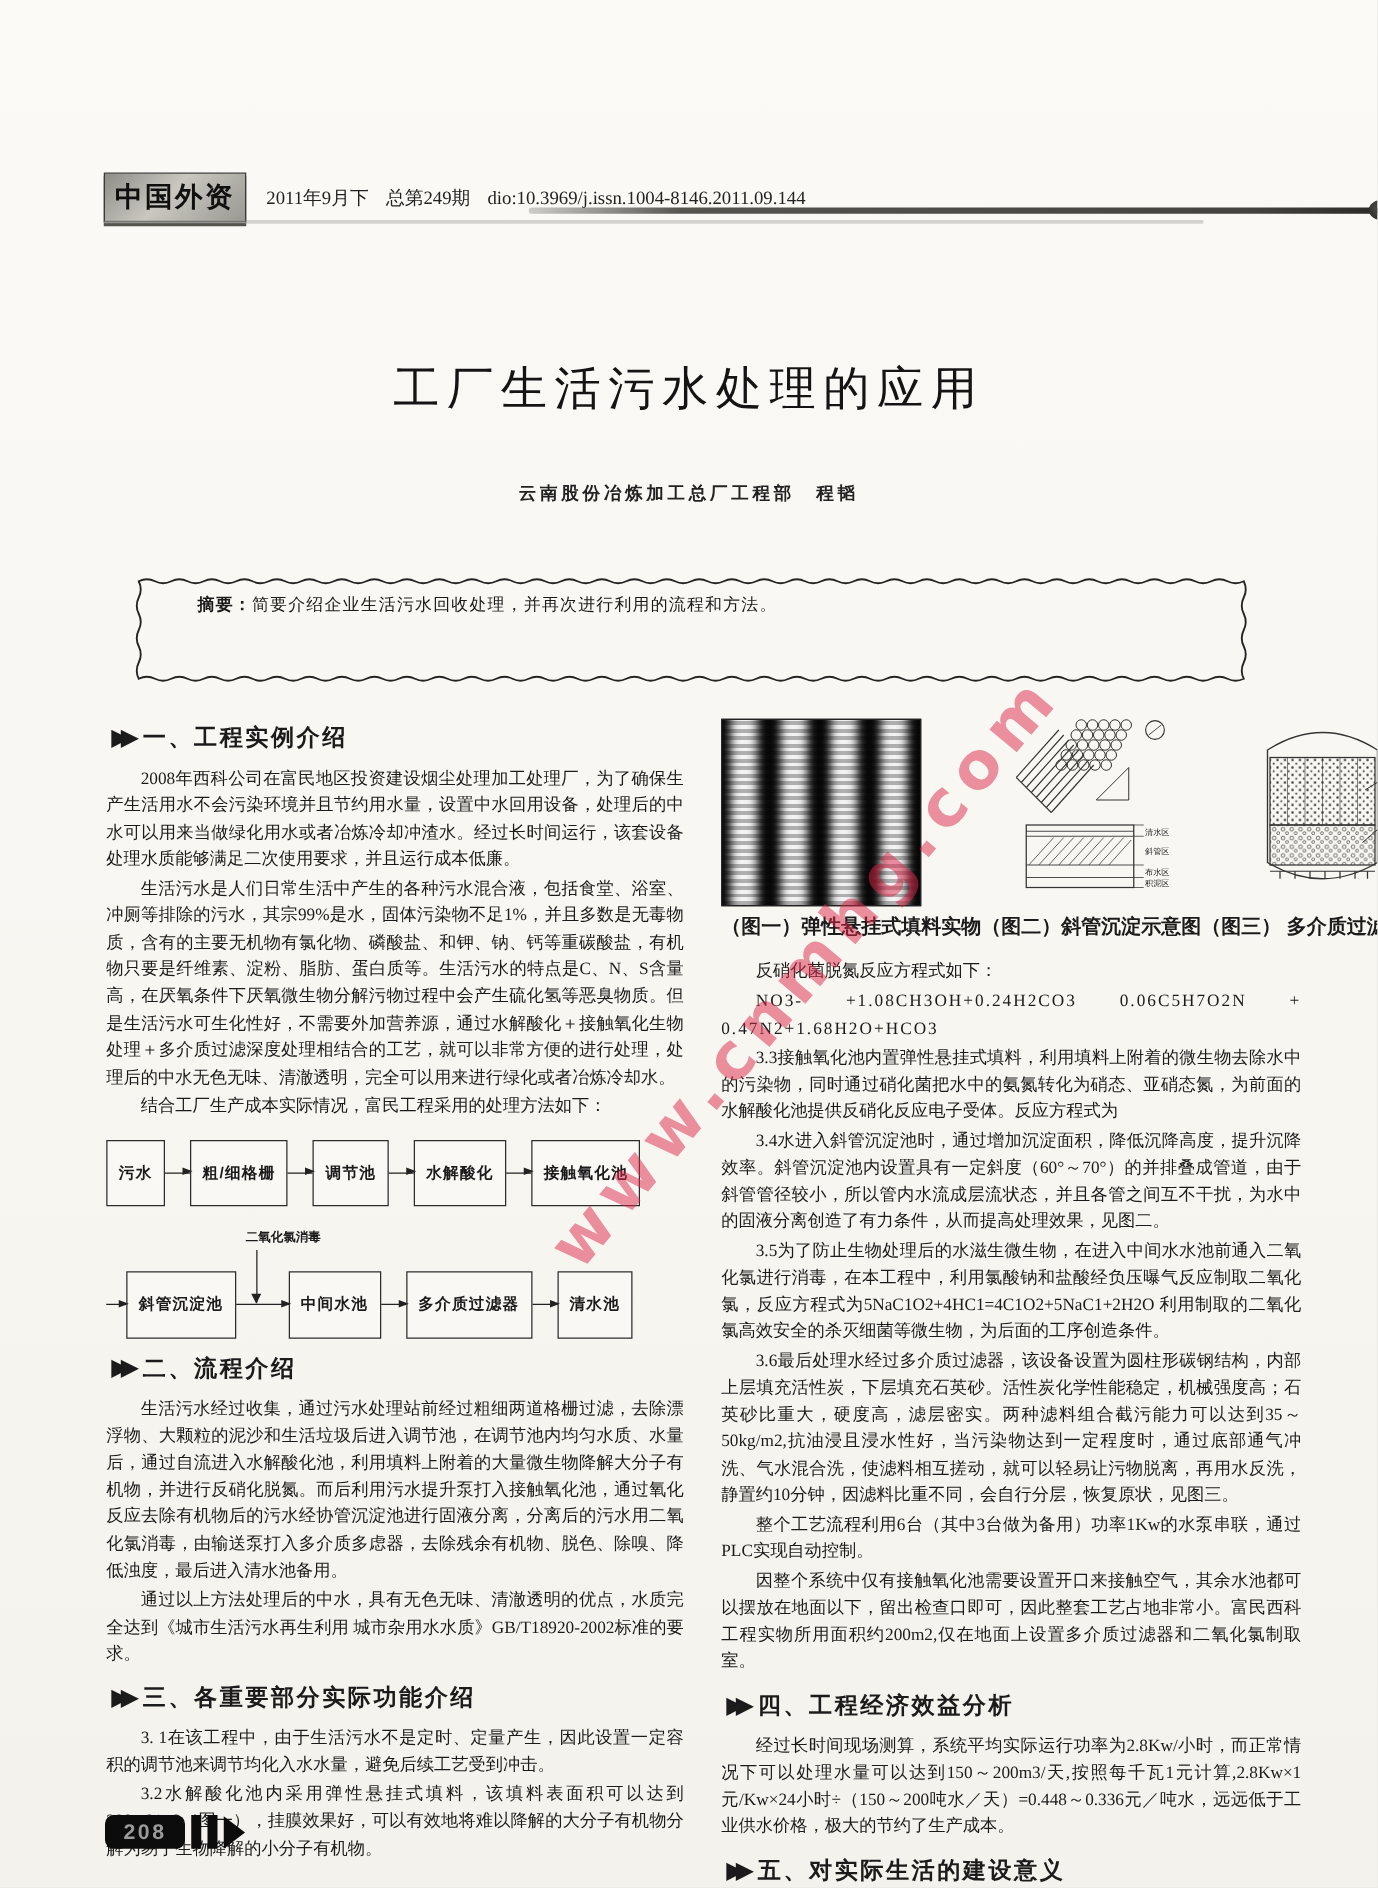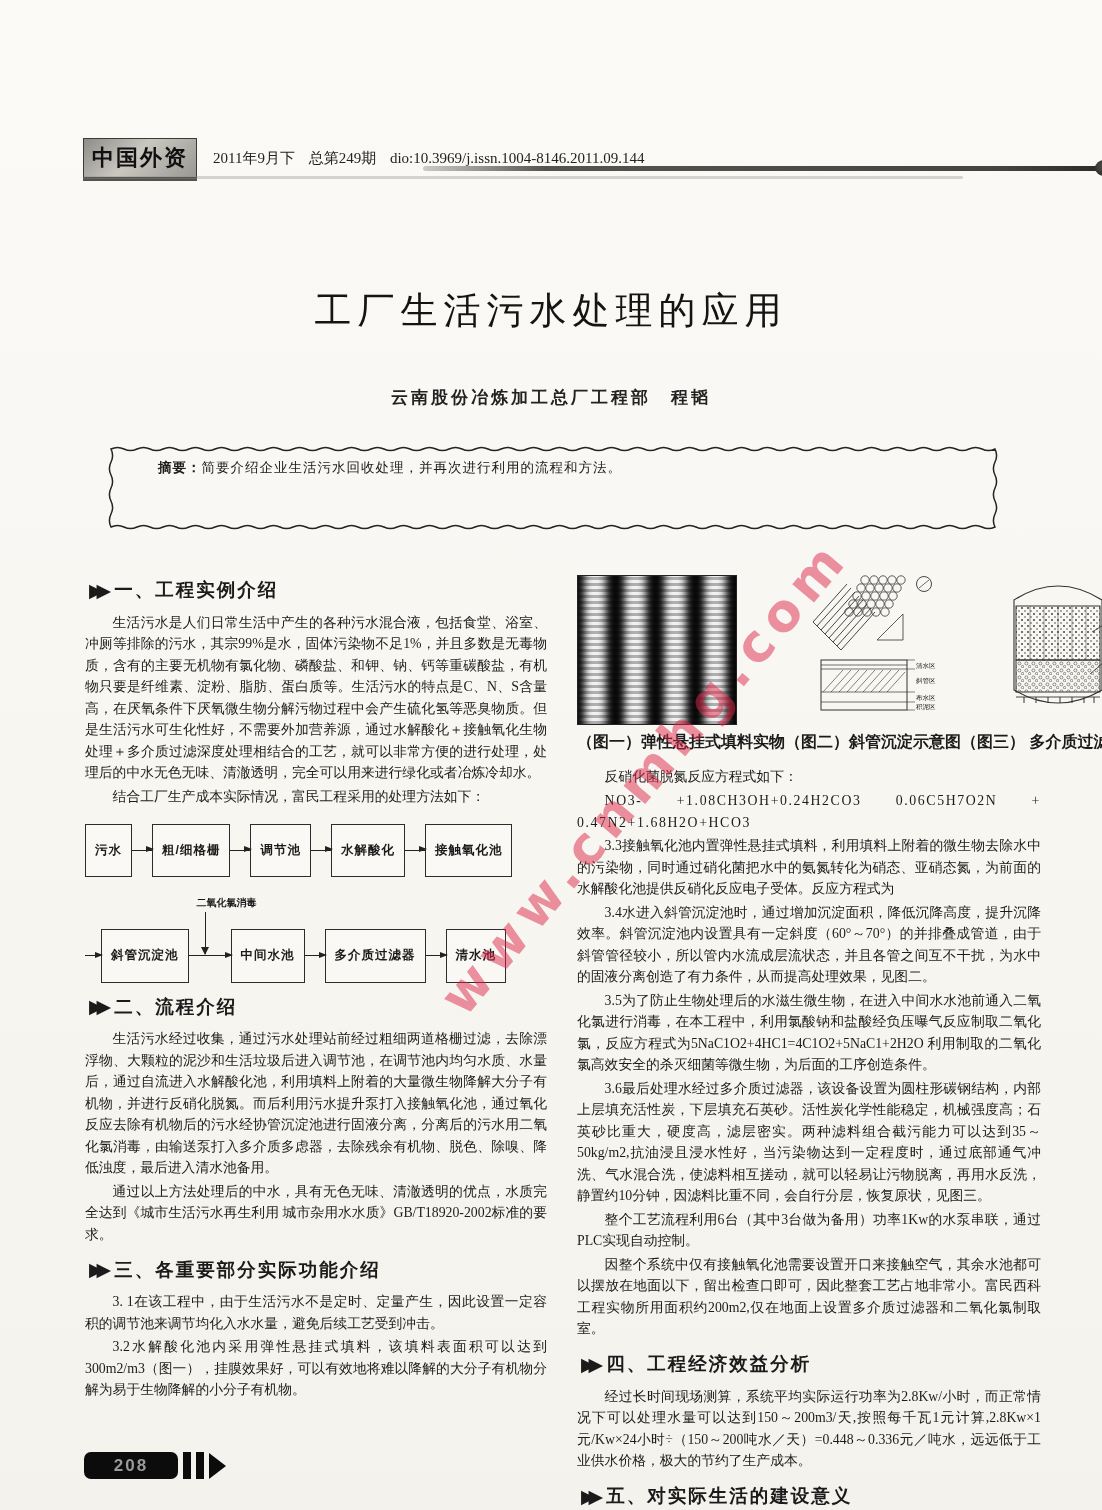--- a/index.html
+++ b/index.html
@@ -23,23 +23,23 @@
   .header-rule{position:absolute;left:340px;top:28px;width:680px;height:5px;
     background:linear-gradient(90deg,rgba(70,68,64,.25),#56544f 18%,#45433f 85%,#2c2b28);
     border-radius:3px;}
   .header-rule-blob{position:absolute;left:1012px;top:22px;width:20px;height:16px;border-radius:50%;
     background:radial-gradient(circle at 40% 40%,#504e4a,#1d1c1a);}
   .header-smudge{position:absolute;left:0px;top:38px;width:880px;height:3px;background:#8d8b86;opacity:.35;border-radius:2px;}
   
   .title{position:absolute;left:0;top:286px;width:100%;text-align:center;
     font-size:37px;font-weight:normal;letter-spacing:6px;color:#141414;}
   .author{position:absolute;left:0;top:386px;width:100%;text-align:center;
-    font-size:17px;font-weight:bold;letter-spacing:3px;color:#222;}
-  
-  .abstract-box{position:absolute;left:106px;top:444px;width:896px;height:98px;}
+    font-size:14px;font-weight:bold;letter-spacing:3px;color:#222;}
+  
+  .abstract-box{position:absolute;left:106px;top:460px;width:896px;height:98px;}
   .abstract-box svg.wavy{position:absolute;left:0;top:0;}
   .abstract-content{position:absolute;left:52px;top:15px;right:40px;font-size:13.5px;letter-spacing:1px;}
   .abstract-content .line{margin-bottom:13px;}
   .abstract-content .lbl{font-weight:bold;}
   
   .col{position:absolute;top:566px;font-size:13.8px;line-height:1.56;text-align:justify;}
   .col-left{left:85px;width:462px;}
   .col-right{left:577px;width:464px;}
   .col p{margin:0 0 2px 0;text-indent:2em;}
   .sec-head{display:flex;align-items:center;font-size:18.5px;font-weight:bold;
@@ -78,21 +78,21 @@
       #080808 38px,#080808 40px);}
   .fig1-noise{position:absolute;inset:0;
     background:repeating-linear-gradient(0deg,rgba(0,0,0,.28) 0 3px,rgba(255,255,255,.05) 3px 6px);
     mix-blend-mode:multiply;}
   
   .watermark{position:absolute;left:428px;top:988px;transform:rotate(-50deg);transform-origin:0 0;
     font-family:"DejaVu Sans",sans-serif;font-size:52px;font-weight:bold;letter-spacing:8px;
     color:rgba(222,38,72,.5);white-space:nowrap;pointer-events:none;}
   
   .footer{position:absolute;left:84px;top:1452px;display:flex;align-items:center;}
-  .page-num{width:94px;height:27px;background:#0c0c0c;border-radius:7px;
+  .page-num{width:64px;height:27px;background:#0c0c0c;border-radius:7px;
     color:#9a9a9a;font-size:17px;font-weight:bold;display:flex;align-items:center;justify-content:center;
     letter-spacing:2px;font-family:"Liberation Sans",sans-serif;}
   .fbar{width:8px;height:27px;background:#0c0c0c;margin-left:5px;}
   .ftri{width:0;height:0;border-left:17px solid #0c0c0c;border-top:13px solid transparent;
     border-bottom:13px solid transparent;margin-left:5px;}
   
   svg text{font-family:"Liberation Sans","DejaVu Sans",sans-serif;fill:#222;}
 </style>
 </head>
 <body>
@@ -123,20 +123,21 @@
         <span class="lbl">摘要：</span><span>简要介绍企业生活污水回收处理，并再次进行利用的流程和方法。</span>
       </div>
     </div>
   </div>
 
   <div class="col col-left">
     <div class="sec-head">
       <span class="arr">▶▶</span>
       <span>一、工程实例介绍</span>
     </div>
+    <p>2008年西科公司在富民地区投资建设烟尘处理加工处理厂，为了确保生产生活用水不会污染环境并且节约用水量，设置中水回用设备，处理后的中水可以用来当做绿化用水或者冶炼冷却冲渣水。经过长时间运行，该套设备处理水质能够满足二次使用要求，并且运行成本低廉。</p>
     <p>生活污水是人们日常生活中产生的各种污水混合液，包括食堂、浴室、冲厕等排除的污水，其宗99%是水，固体污染物不足1%，并且多数是无毒物质，含有的主要无机物有氯化物、磷酸盐、和钾、钠、钙等重碳酸盐，有机物只要是纤维素、淀粉、脂肪、蛋白质等。生活污水的特点是C、N、S含量高，在厌氧条件下厌氧微生物分解污物过程中会产生硫化氢等恶臭物质。但是生活污水可生化性好，不需要外加营养源，通过水解酸化＋接触氧化生物处理＋多介质过滤深度处理相结合的工艺，就可以非常方便的进行处理，处理后的中水无色无味、清澈透明，完全可以用来进行绿化或者冶炼冷却水。</p>
     <p>结合工厂生产成本实际情况，富民工程采用的处理方法如下：</p>
 
     <div class="flowchart">
       <div class="flow-row">
         <div class="fbox">污水</div>
         <div class="harrow"></div>
         <div class="fbox">粗/细格栅</div>
         <div class="harrow"></div>
         <div class="fbox">调节池</div>

